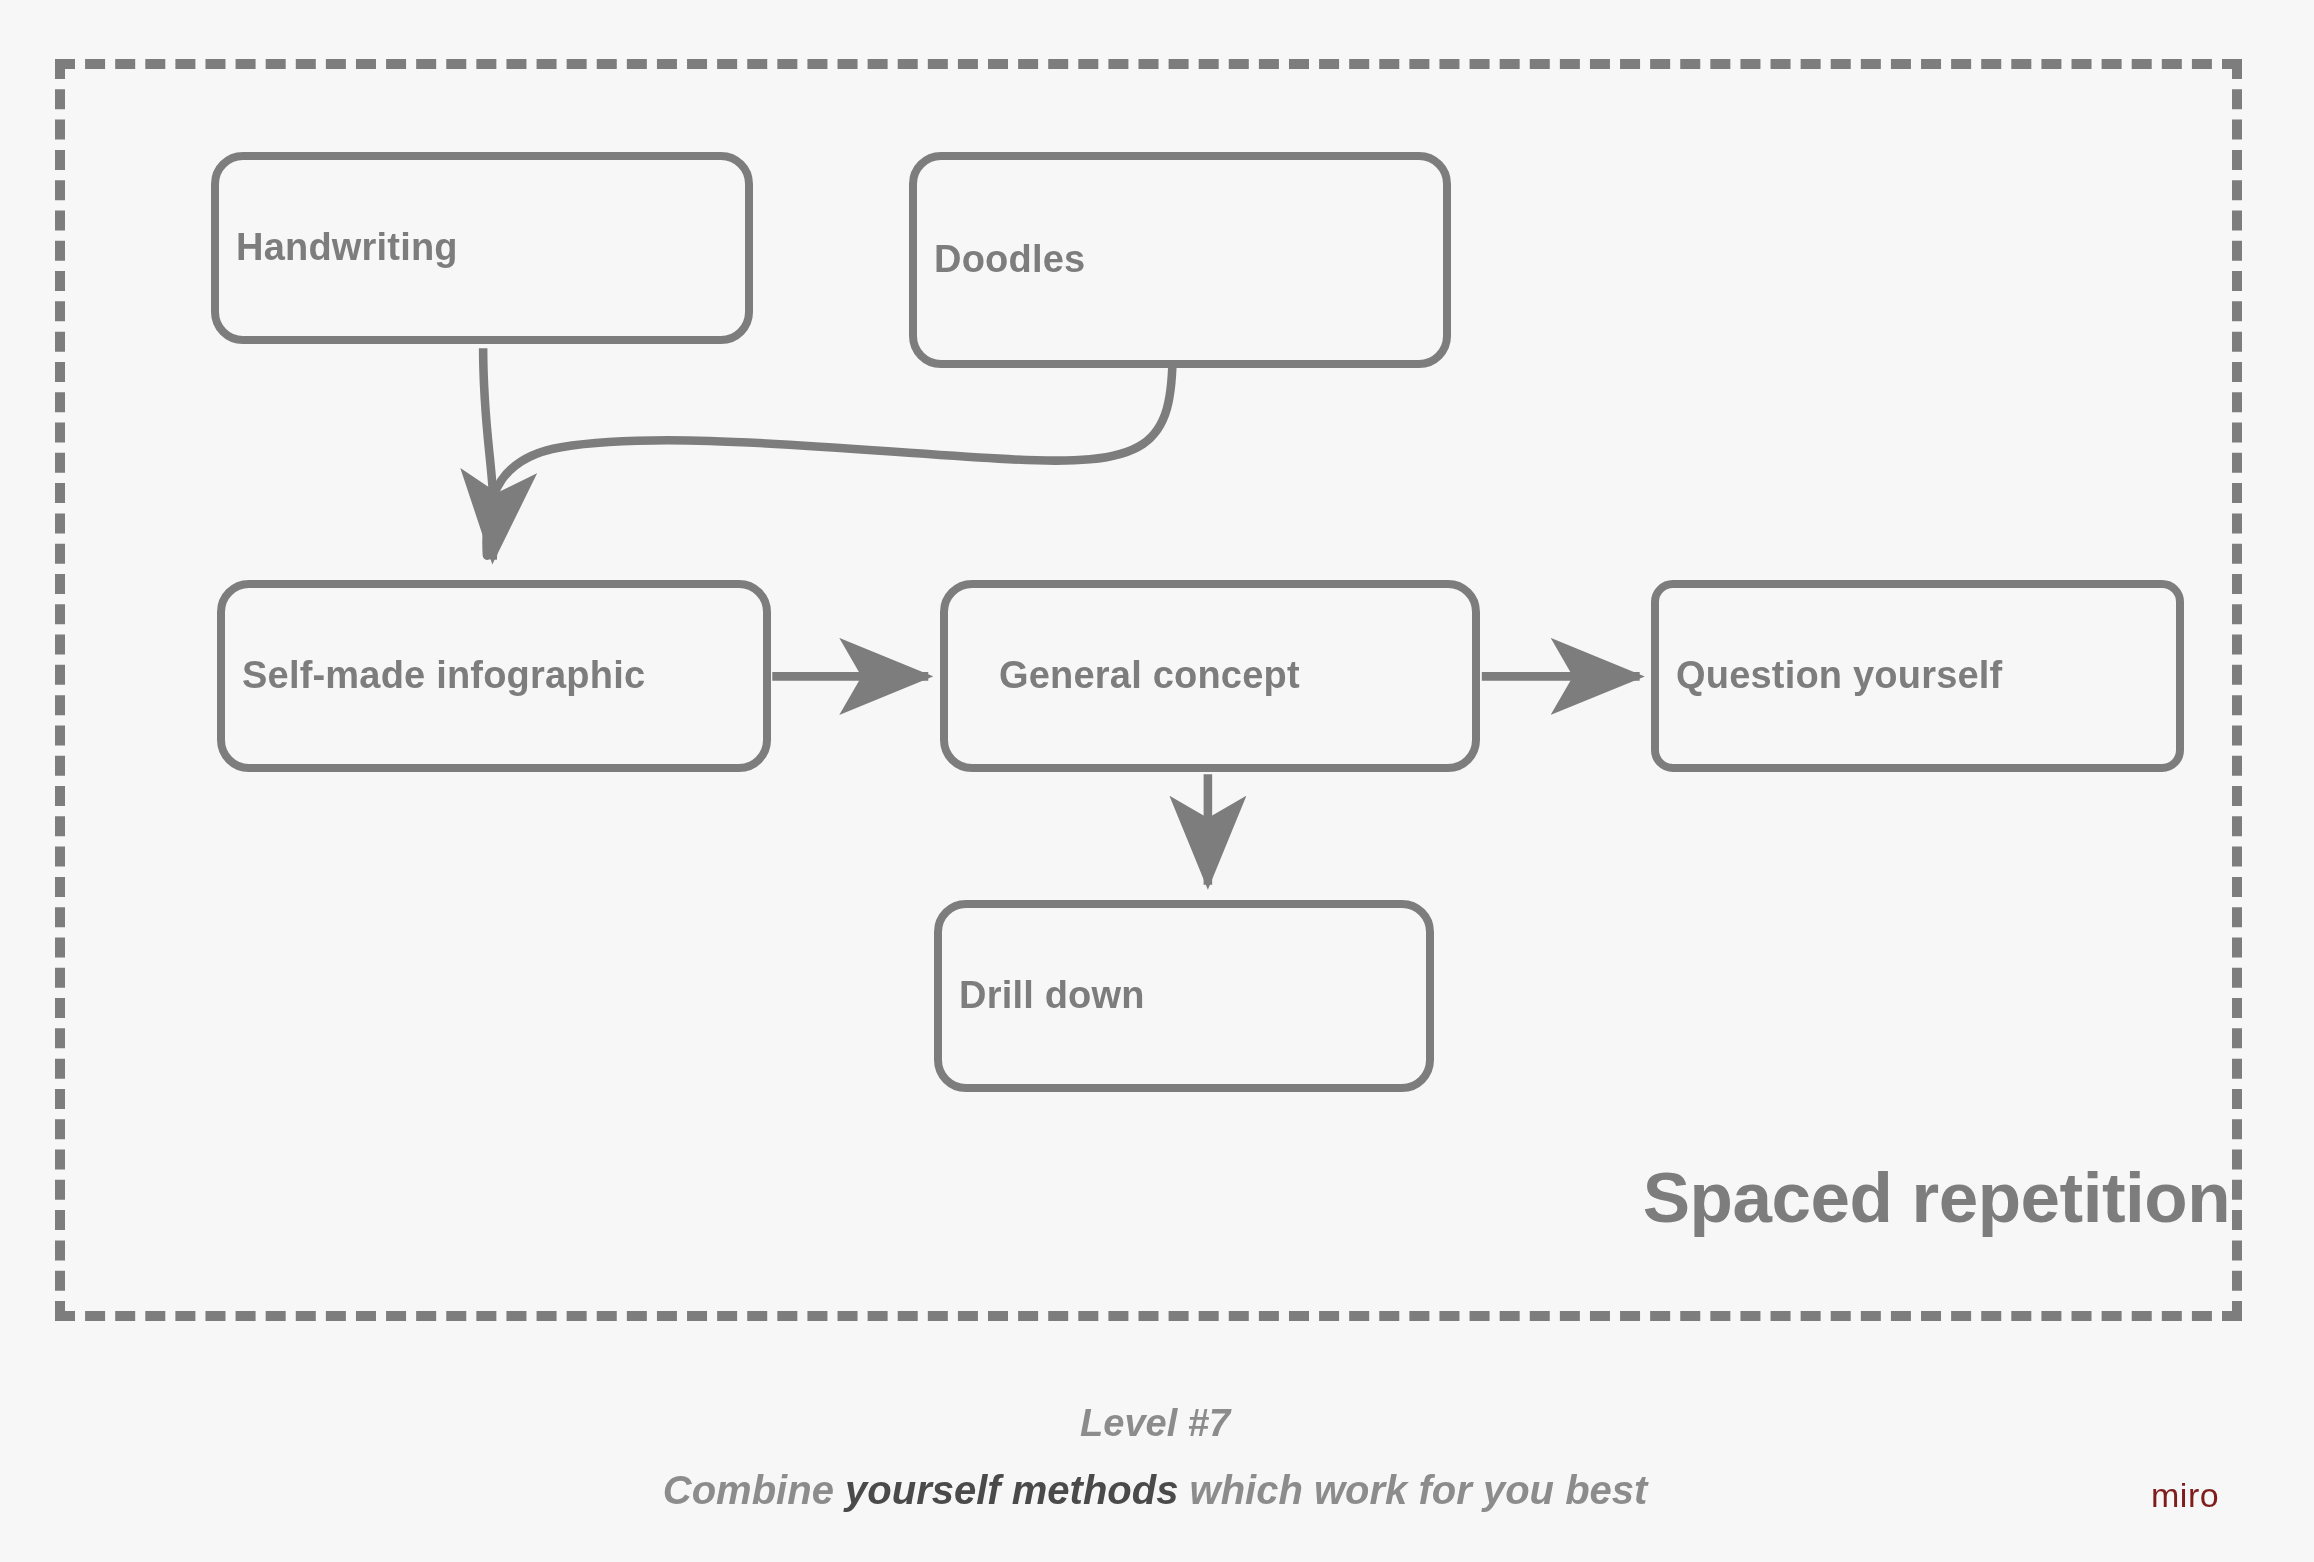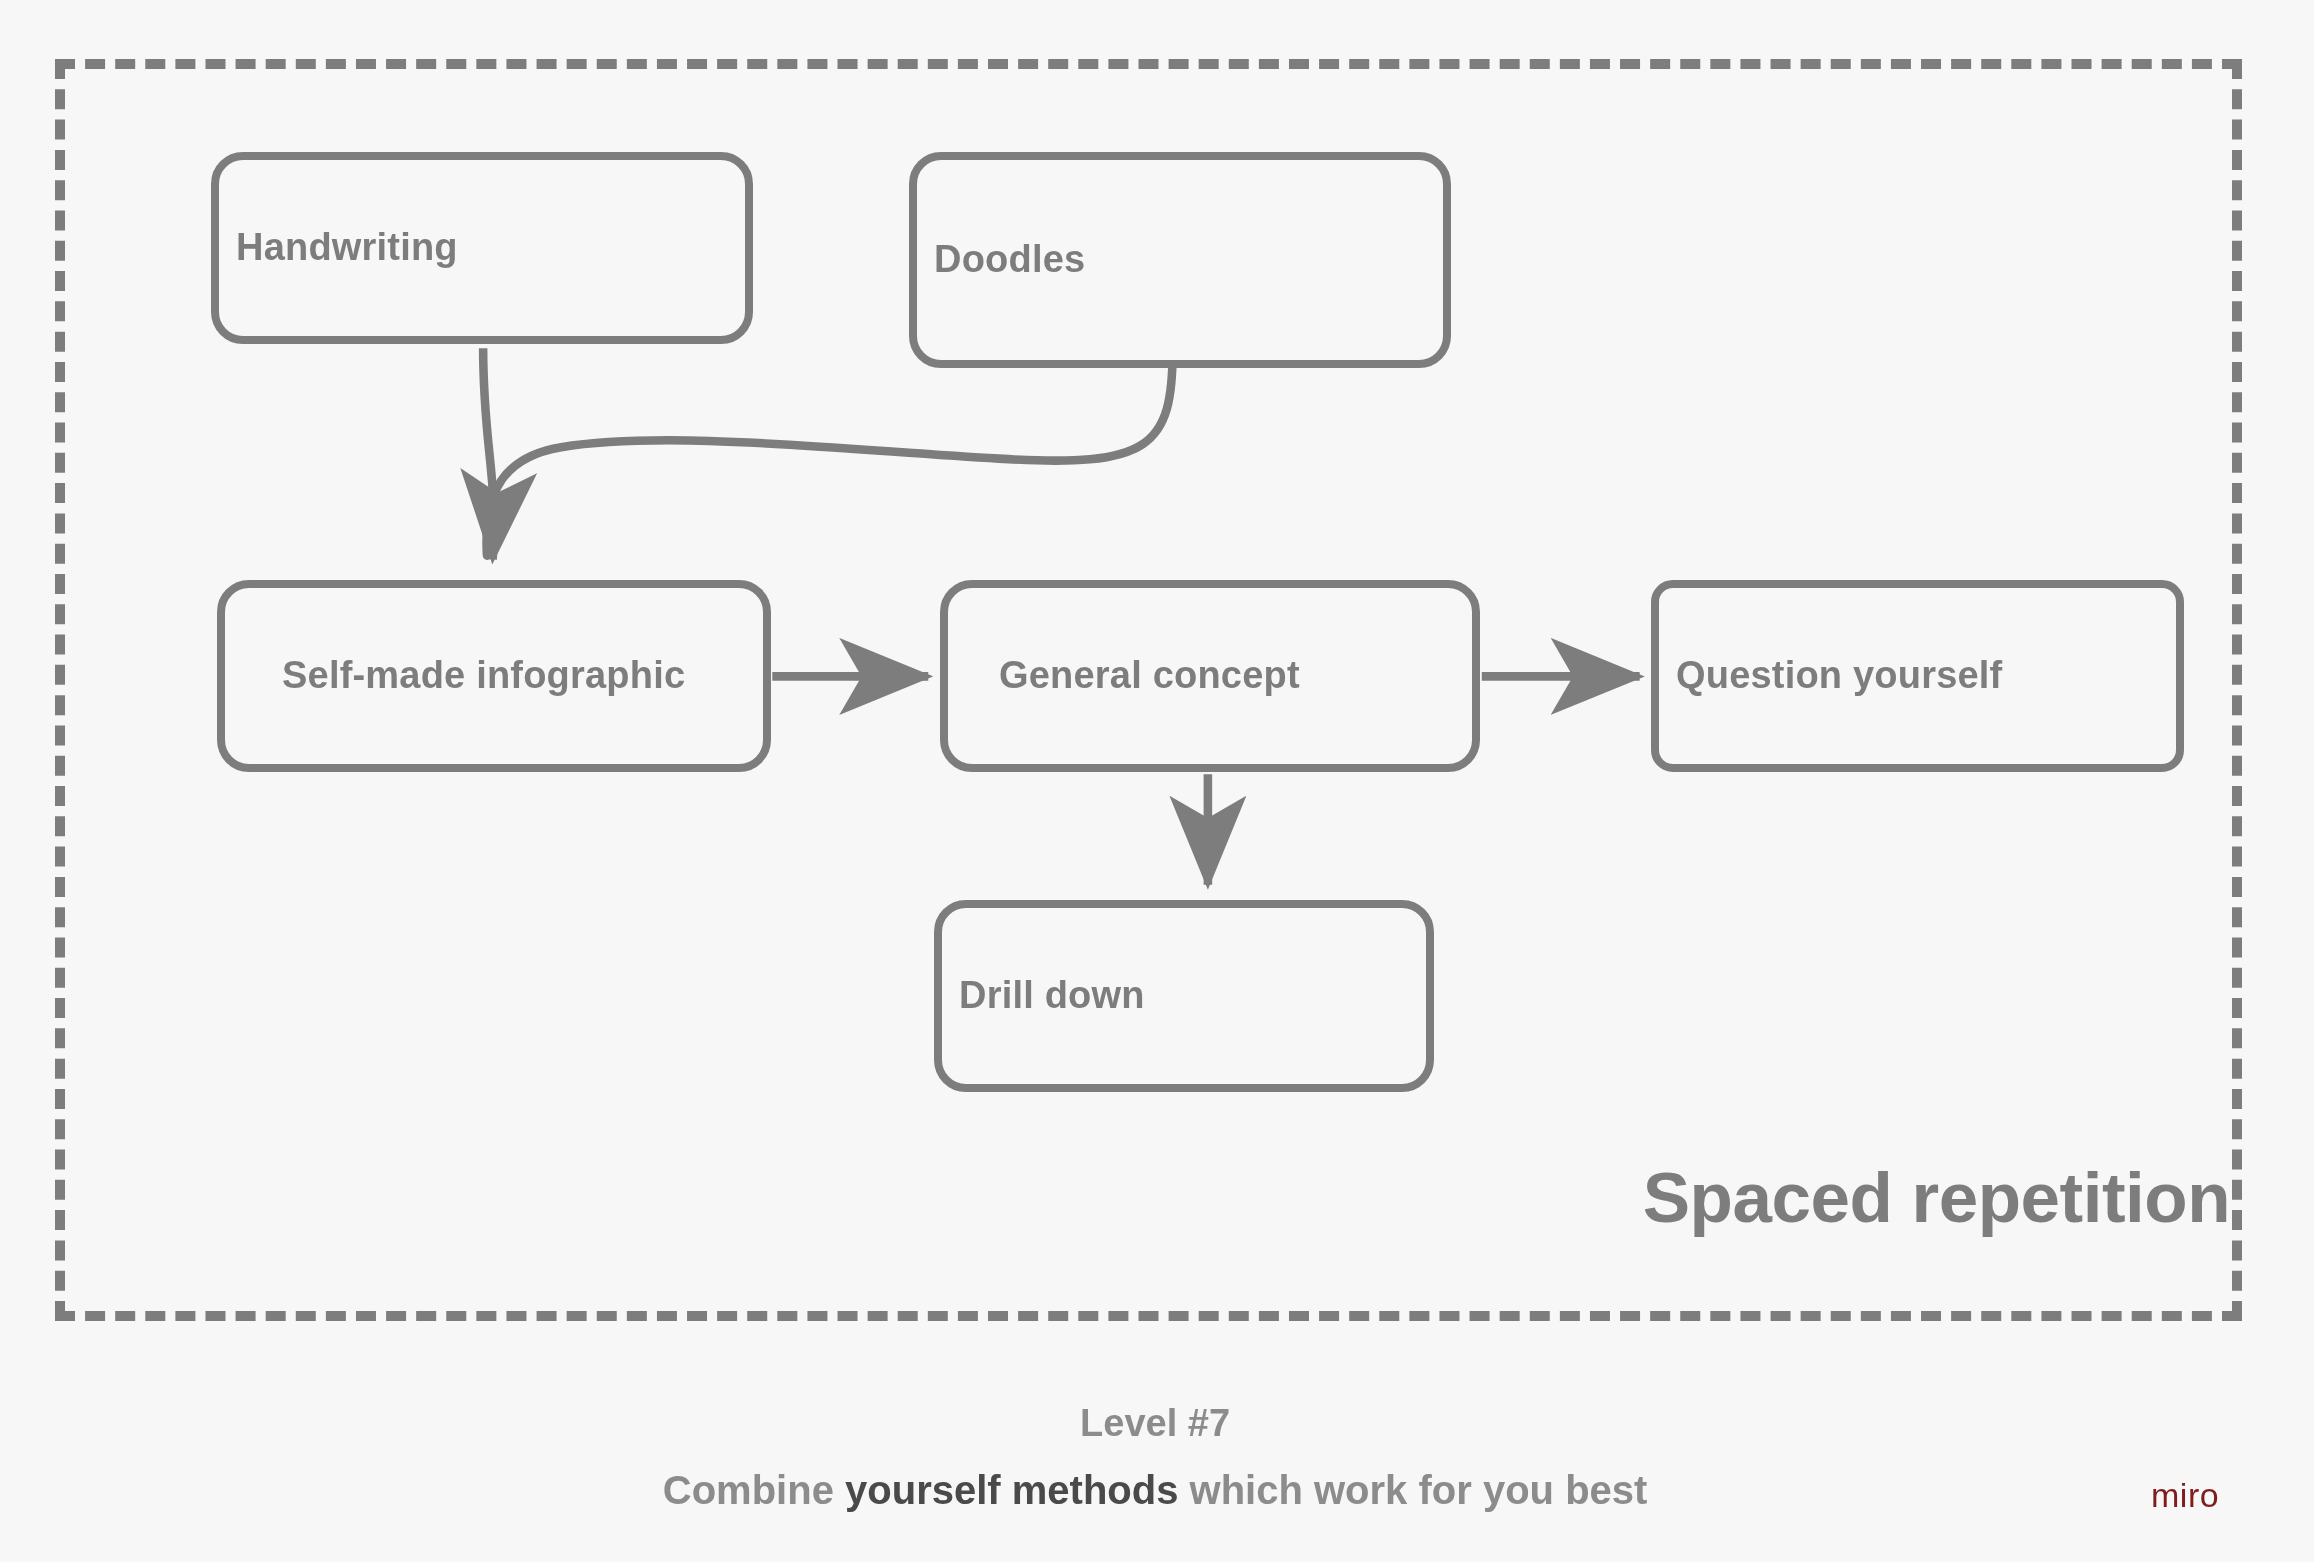--- a/index.html
+++ b/index.html
@@ -61,21 +61,21 @@
     font-size: 38px;
     font-weight: bold;
     letter-spacing: 0.2px;
     line-height: 1.2;
     padding: 0 17px;
     white-space: nowrap;
   }
 
   #node-handwriting       { left: 211px;  top: 152px; width: 542px;  height: 192px; }
   #node-doodles           { left: 883px;  top: 152px; width: 542px;  height: 216px; margin-left: 26px; }
-  #node-infographic       { left: 217px;  top: 580px; width: 554px;  height: 192px; padding-left: 40px; }
+  #node-infographic       { left: 217px;  top: 580px; width: 554px;  height: 192px; }
   #node-general-concept   { left: 940px;  top: 580px; width: 540px;  height: 192px; padding-left: 34px; }
   #node-question-yourself { left: 1651px; top: 580px; width: 533px;  height: 192px; border-radius: 22px; }
   #node-drill-down        { left: 934px;  top: 900px; width: 500px;  height: 192px; }
 
   
   #group-title {
     position: absolute;
     right: 84px;
     top: 1157px;
     color: #7d7d7d;
@@ -85,20 +85,21 @@
     white-space: nowrap;
   }
 
   
   #caption {
     position: absolute;
     left: 0;
     top: 1400px;
     width: 2314px;
     text-align: center;
+    font-style: italic;
   }
   #caption-level {
     color: #8c8c8c;
     font-size: 38px;
     font-weight: bold;
     line-height: 1.25;
     margin-left: -3.8px;
   }
   #caption-subtitle {
     margin-top: 17px;

